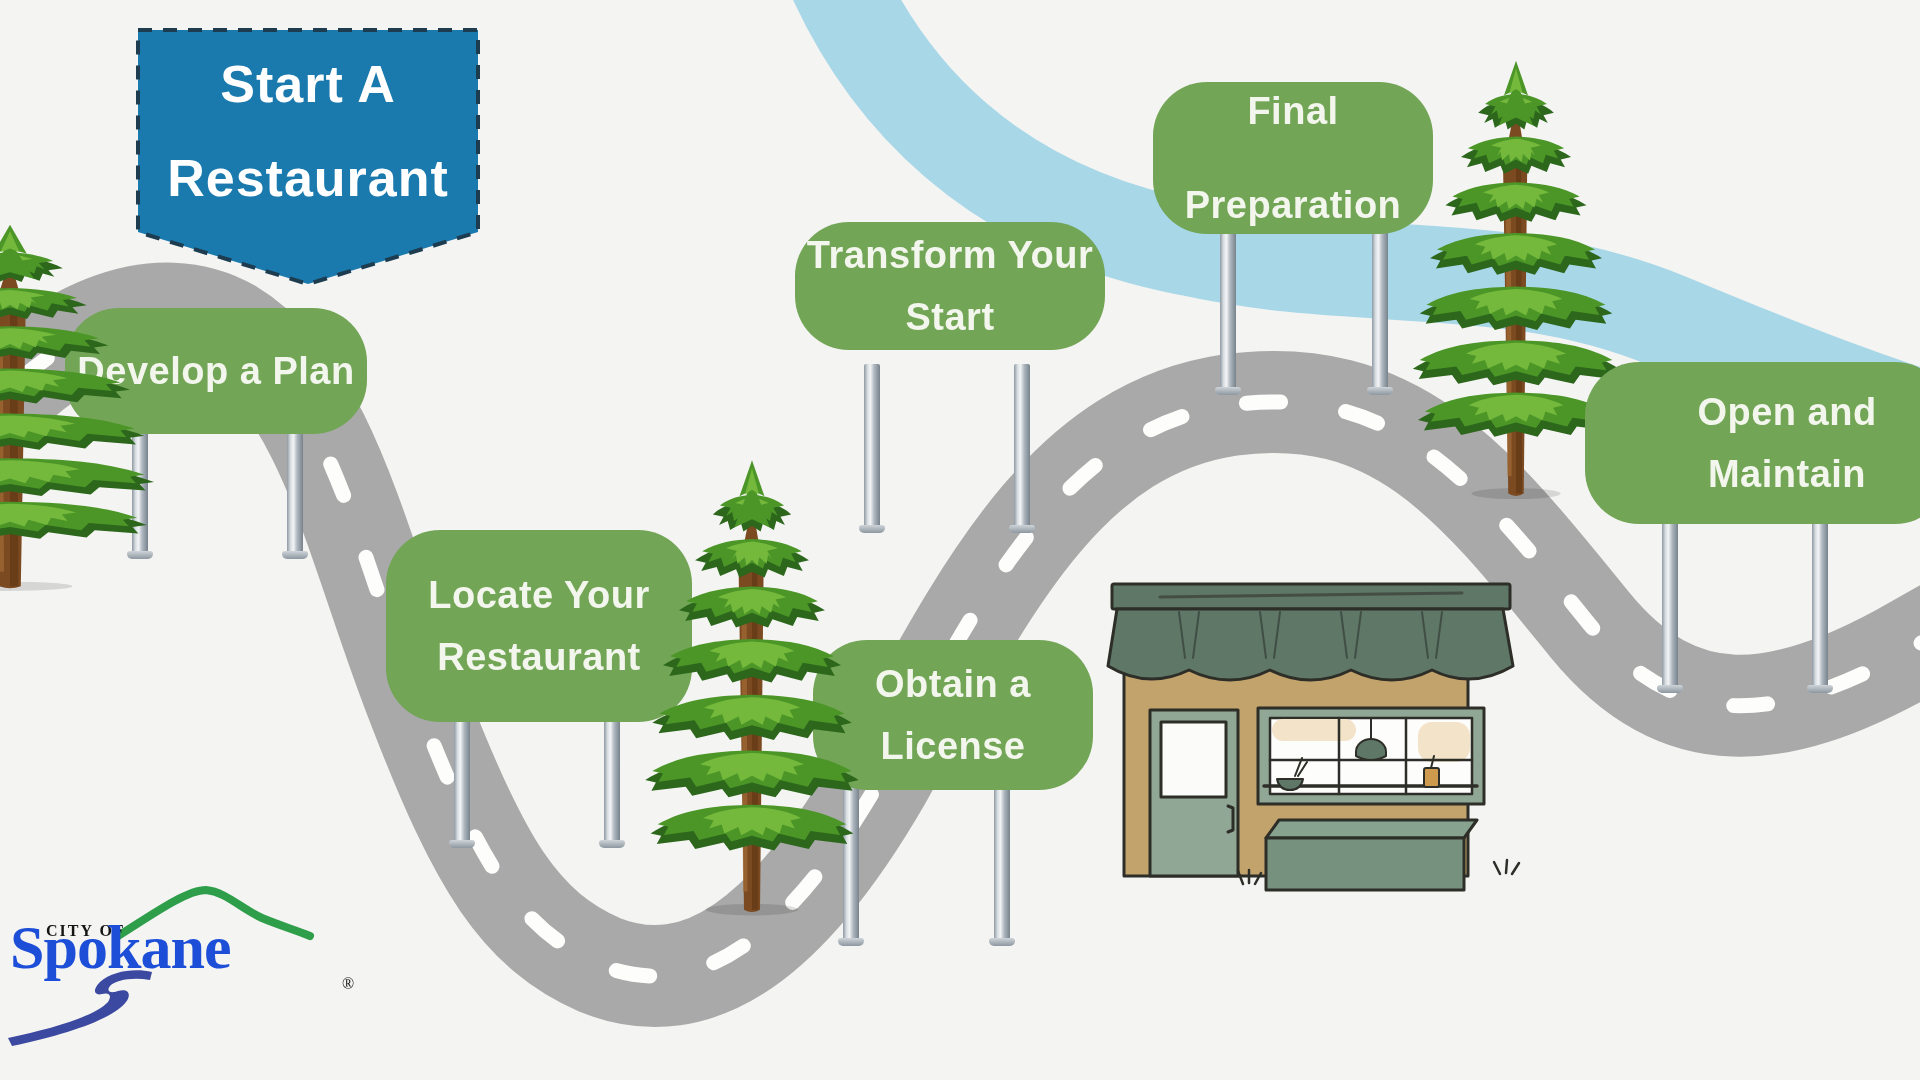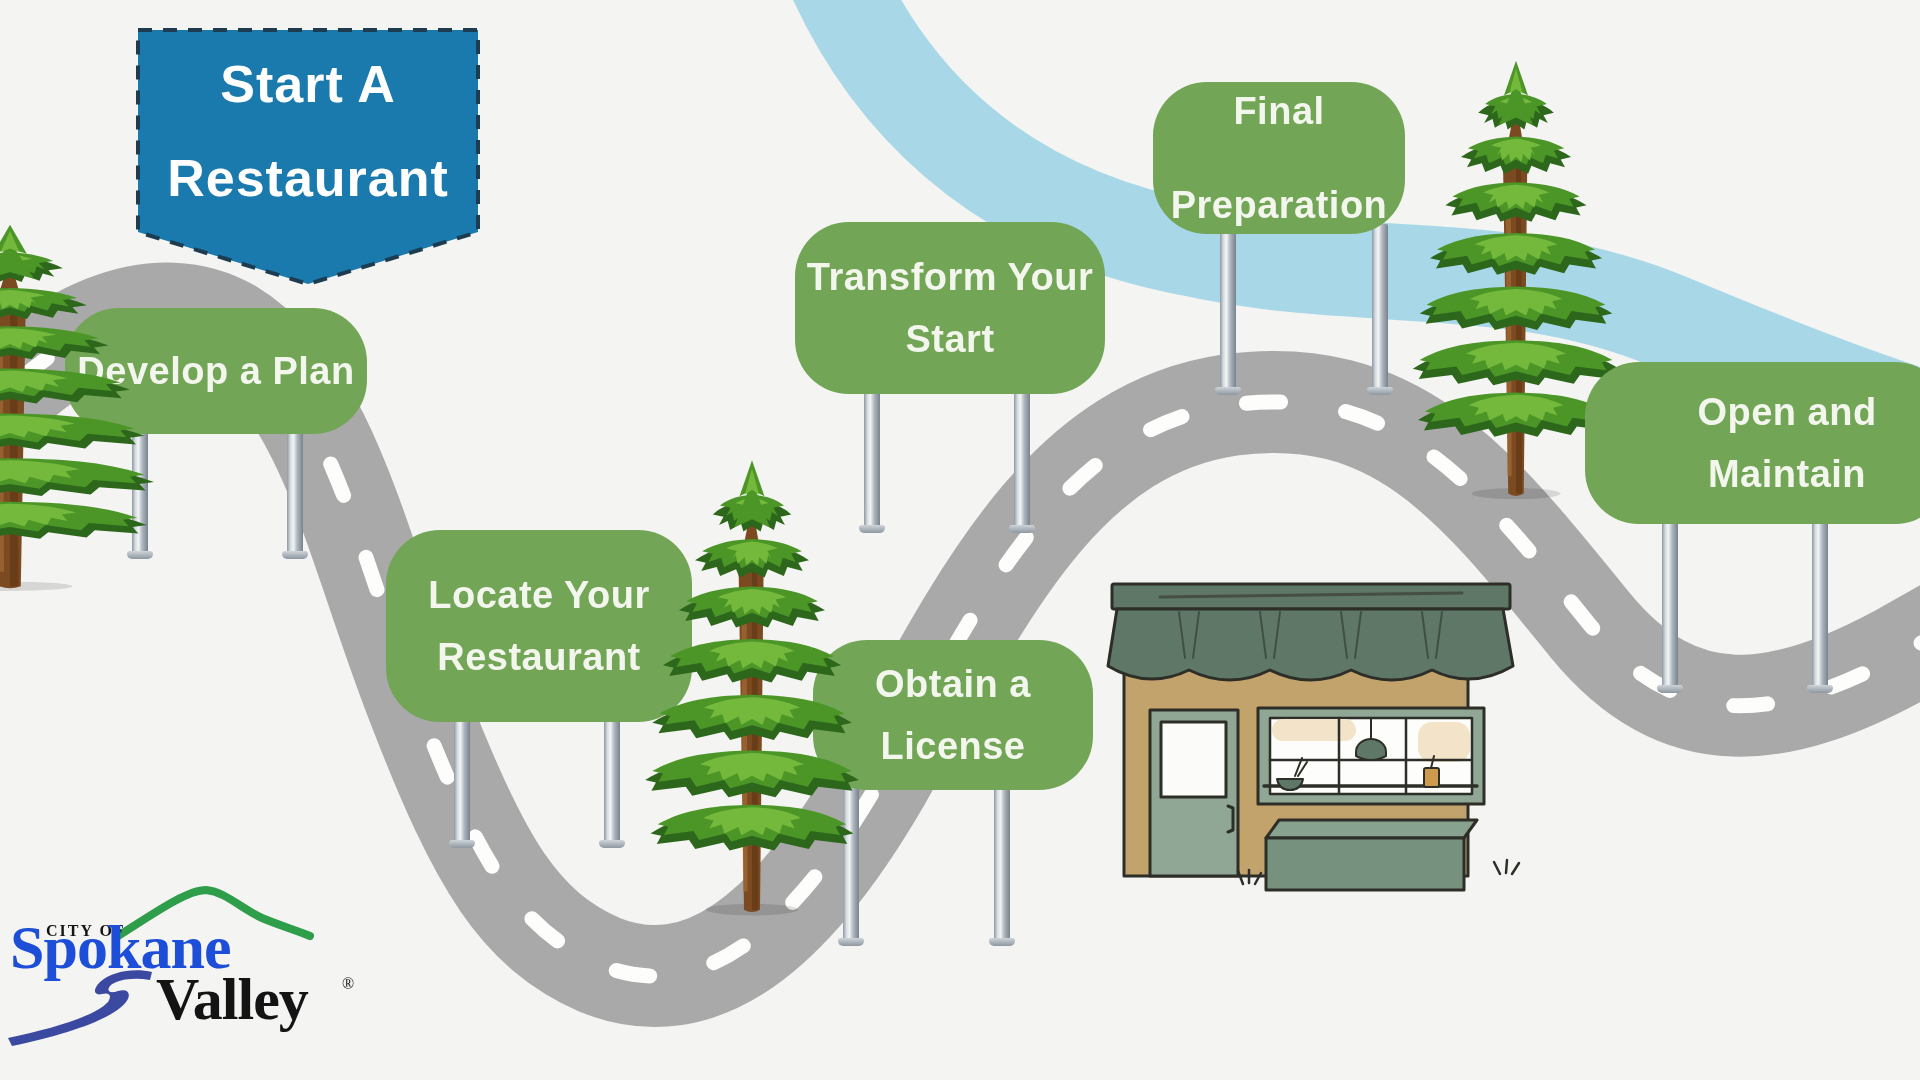--- a/index.html
+++ b/index.html
@@ -180,28 +180,28 @@
 
   <div class="post" style="left:843px;top:780px;height:163px;"></div>
   <div class="post" style="left:994px;top:780px;height:163px;"></div>
   <div class="sign" style="left:813px;top:640px;width:280px;height:150px;">
     <div>Obtain a</div>
     <div>License</div>
   </div>
 
   <div class="post" style="left:864px;top:364px;height:166px;"></div>
   <div class="post" style="left:1014px;top:364px;height:166px;"></div>
-  <div class="sign" style="left:795px;top:222px;width:310px;height:172px;">
+  <div class="sign" style="left:795px;top:222px;width:310px;height:128px;">
     <div>Transform Your</div>
     <div>Start</div>
   </div>
 
   <div class="post" style="left:1220px;top:224px;height:168px;"></div>
   <div class="post" style="left:1372px;top:224px;height:168px;"></div>
-  <div class="sign" style="left:1153px;top:82px;width:252px;height:152px;gap:32px;">
+  <div class="sign" style="left:1153px;top:82px;width:280px;height:152px;gap:32px;">
     <div>Final</div>
     <div>Preparation</div>
   </div>
 
   <div class="post" style="left:1662px;top:514px;height:176px;"></div>
   <div class="post" style="left:1812px;top:514px;height:176px;"></div>
   <div class="sign" style="left:1585px;top:362px;width:324px;height:162px;padding-left:40px;">
     <div>Open and</div>
     <div>Maintain</div>
   </div>
@@ -277,17 +277,16 @@
 
   <div class="logo">
     <svg width="360" height="165" viewBox="0 0 360 165" style="position:absolute;left:0;top:0;">
       <path d="M 118 53 C 150 33, 186 7, 206 7 C 226 9, 240 25, 262 35 C 281 43, 296 47, 310 53" fill="none" stroke="#2f9e4b" stroke-width="8" stroke-linecap="round"></path>
       <path d="M 8 155 C 55 145, 95 133, 108 119 C 112 113, 110 109, 102 111 C 94 113, 92 107, 100 99
                C 112 88, 135 85, 152 89 L 150 97 C 132 94, 116 97, 110 103 C 106 108, 110 111, 118 108
                C 128 105, 132 111, 126 119 C 114 135, 70 151, 12 163 Z" fill="#3c49a0"></path>
     </svg>
     <div class="cityof">CITY OF</div>
     <div class="spokane">Spokane</div>
-    <div class="valley">Valley</div>
     <div class="reg">®</div>
   </div>
 
 </div>
 
 </body></html>

